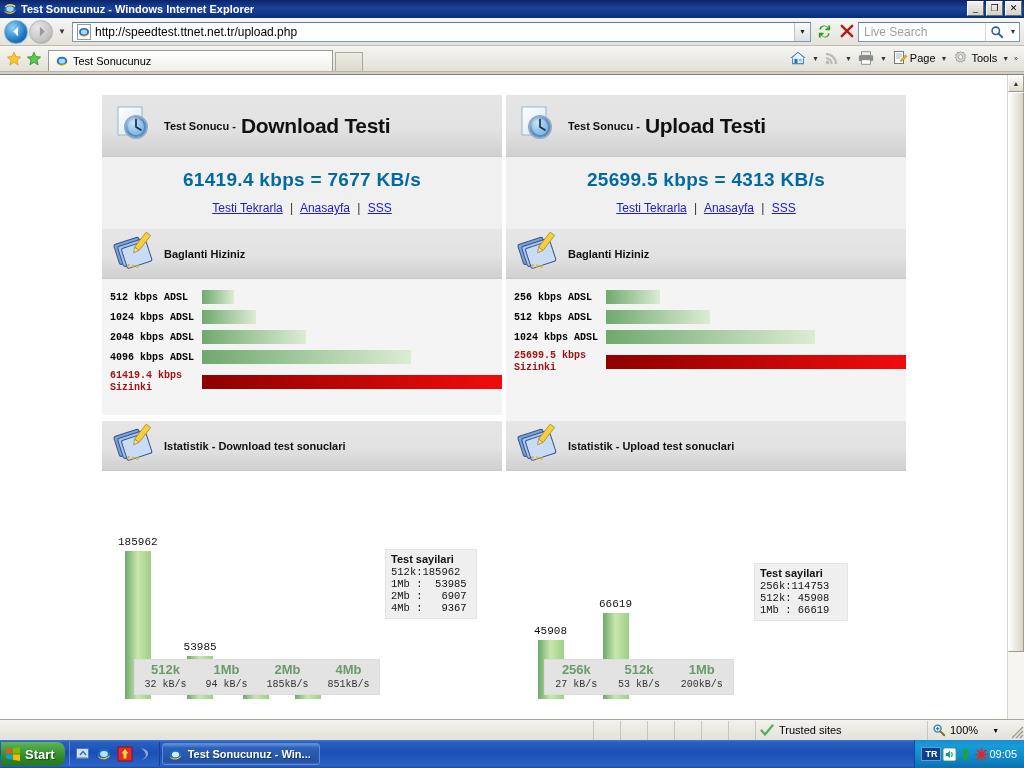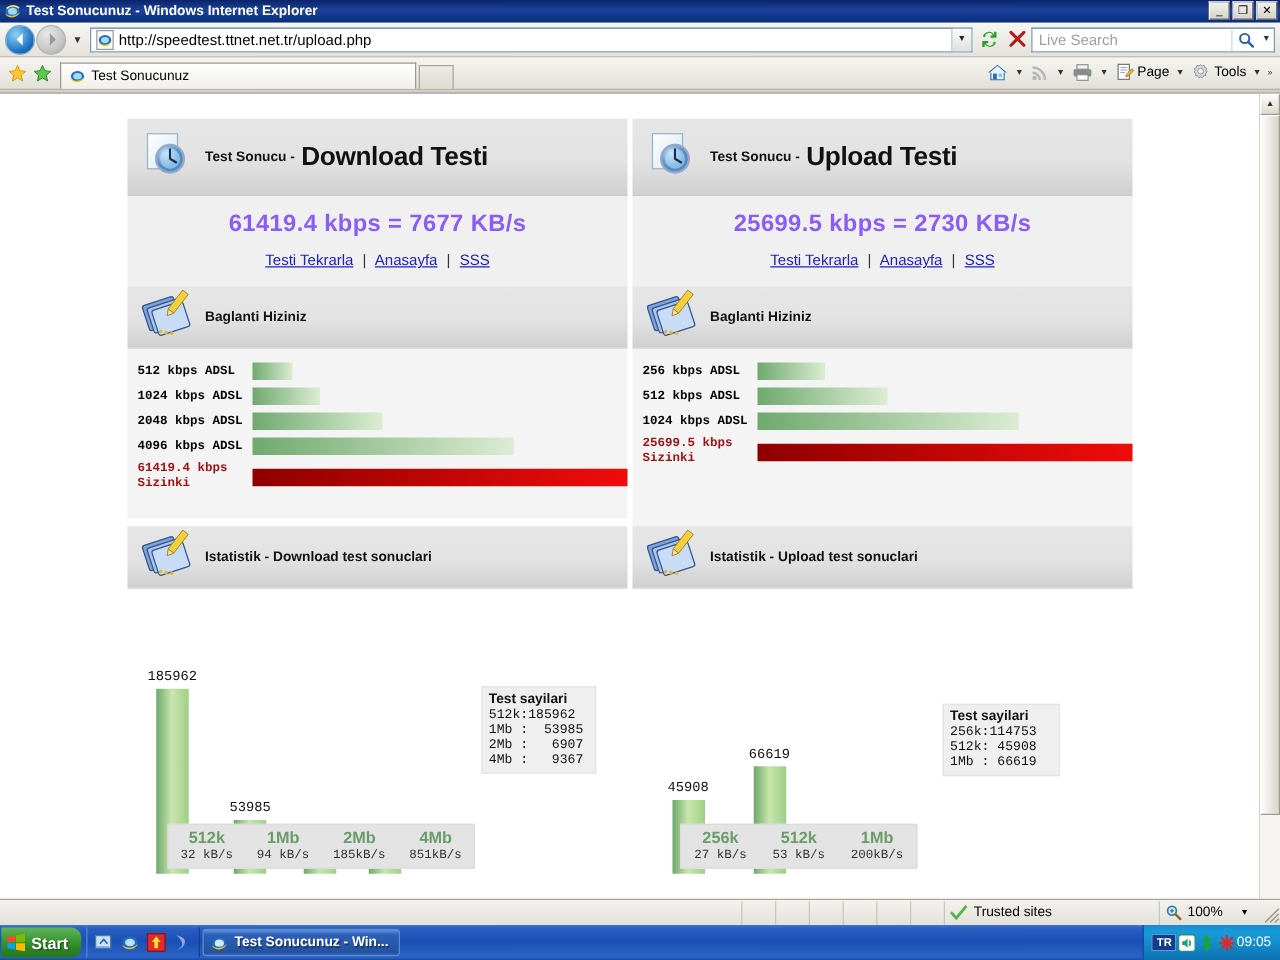--- a/index.html
+++ b/index.html
@@ -64,21 +64,21 @@
   }
   .addr-ie-icon { width:16px; height:16px; margin:0 3px; flex:0 0 auto;}
   .addr-url { flex:1 1 auto; font-size:12px; color:#000; white-space:nowrap;
               overflow:hidden; font-family:"Liberation Sans",sans-serif;}
   .addr-dd { width:16px; height:18px; border-left:1px solid #b7c7d8;
              background: linear-gradient(to bottom,#fafafa,#e0e0e0);
              display:flex;align-items:center;justify-content:center;font-size:7px;color:#222;}
   .tool-sq { width:20px;height:20px;display:flex;align-items:center;justify-content:center;
              flex:0 0 auto; margin-right:2px;}
   .search-wrap {
-    width: 195px; height: 20px; background:#fff;
+    width: 162px; height: 20px; background:#fff;
     border:1px solid #7c9bbb; border-top-color:#5b7e9f;
     display:flex; align-items:center; flex:0 0 auto;
   }
   .search-ph { flex:1 1 auto; color:#a0a0a0; font-size:12px; padding-left:5px; white-space:nowrap;}
   .search-btn { width:22px;height:18px;display:flex;align-items:center;justify-content:center;
                 border-left:1px solid #cfd9e4;}
   .search-dd { width:12px;height:18px;display:flex;align-items:center;justify-content:center;
                font-size:7px;color:#333;}
 
   
@@ -140,21 +140,21 @@
     display:flex; align-items:center; padding-left:10px;
     border-bottom:1px solid #c8c8c8;
   }
   .sec-head.small { height:50px; }
   .sec-icon { width:46px;height:44px; flex:0 0 auto; margin-right:6px;}
   .sec-title-small { font-size:11px; font-weight:bold; color:#111; }
   .sec-title-big { font-size:21px; font-weight:bold; color:#111; letter-spacing:-0.3px;}
   .sec-title-mid { font-size:11px; font-weight:bold; color:#111; }
 
   .result-band { background:#f0f0f0; padding:12px 0 14px; text-align:center;}
-  .result-speed { font-size:19px; font-weight:bold; color:#8b5cf6; letter-spacing:0.3px;}
+  .result-speed { font-size:19px; font-weight:bold; color:#0369a1; letter-spacing:0.3px;}
   .result-links { margin-top:10px; font-size:12px; color:#333; }
   .result-links a { color:#2020c0; text-decoration:underline; }
   .result-links .sep { color:#333; padding:0 4px; }
 
   
   .cmp-area { background:#f4f4f4; padding:10px 0 16px 0; }
   .cmp-row { display:flex; align-items:center; height:16px; margin-bottom:4px;font-family:Liberation Mono, monospace; }
   .cmp-label {
     width:100px; text-align:left; padding-left:8px;
     font-size:10px; font-weight:bold; color:#000; line-height:11px;
@@ -450,21 +450,21 @@
                     <circle cx="24" cy="23" r="12" fill="#9aa6c4"></circle>
                     <circle cx="24" cy="23" r="10.2" fill="url(#cl2)"></circle>
                     <circle cx="24" cy="23" r="8" fill="#bfe0f6" opacity="0.55"></circle>
                     <path d="M24 23 L24 15.5 M24 23 L29 26" stroke="#17324f" stroke-width="1.7" stroke-linecap="round"></path>
                   </svg>
                 </span>
                 <span class="sec-title-small">Test Sonucu -</span>
                 <span class="sec-title-big" style="margin-left:5px">Upload Testi</span>
               </div>
               <div class="result-band">
-                <div class="result-speed">25699.5 kbps = 2730 KB/s</div>
+                <div class="result-speed">25699.5 kbps = 4313 KB/s</div>
                 <div class="result-links">
                   <a href="#">Testi Tekrarla</a>
                   <span class="sep">|</span>
                   <a href="#">Anasayfa</a>
                   <span class="sep">|</span>
                   <a href="#">SSS</a>
                 </div>
               </div>
             </div>
           </div>

